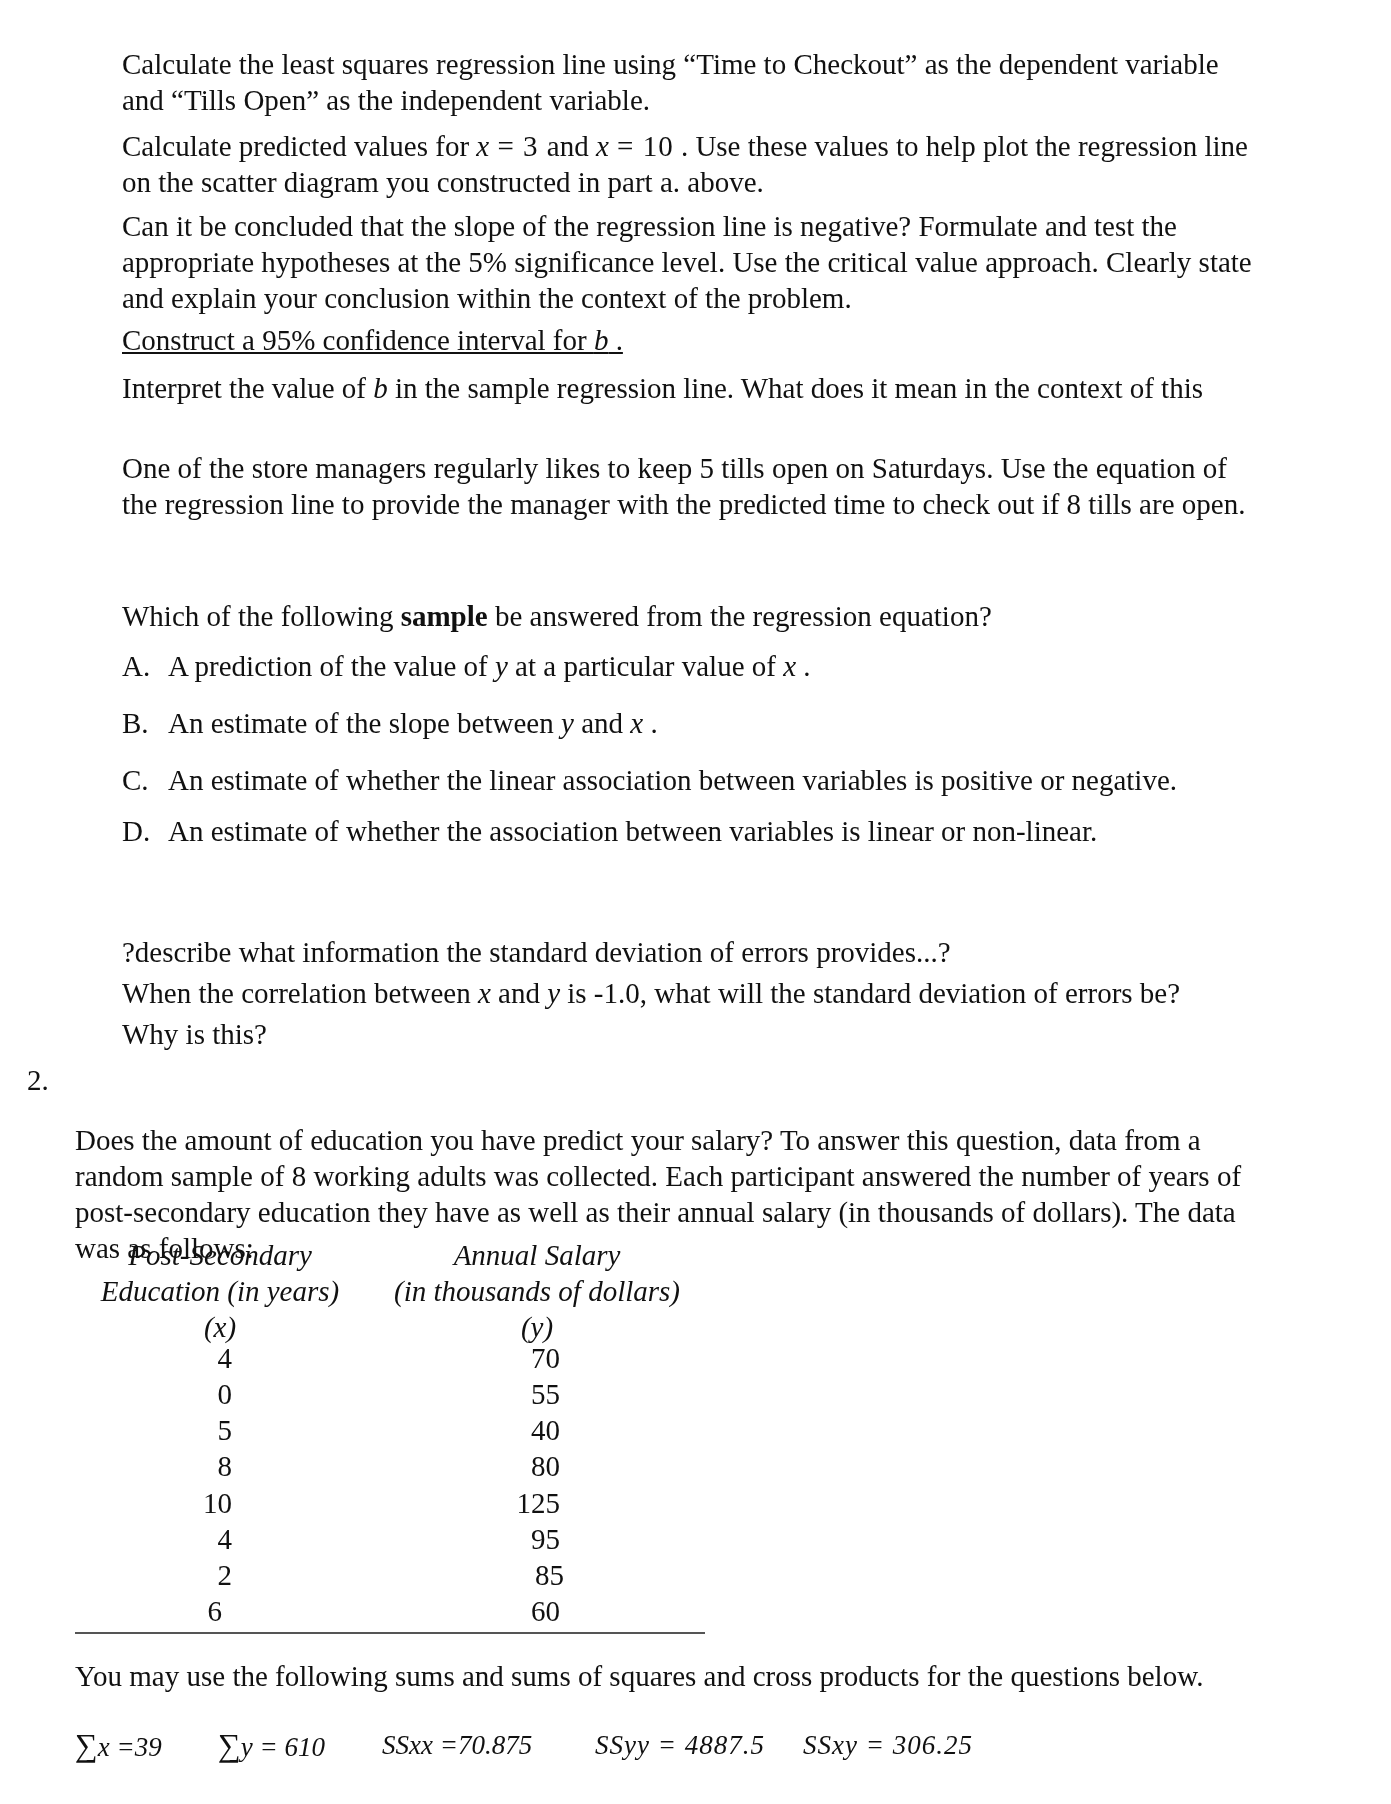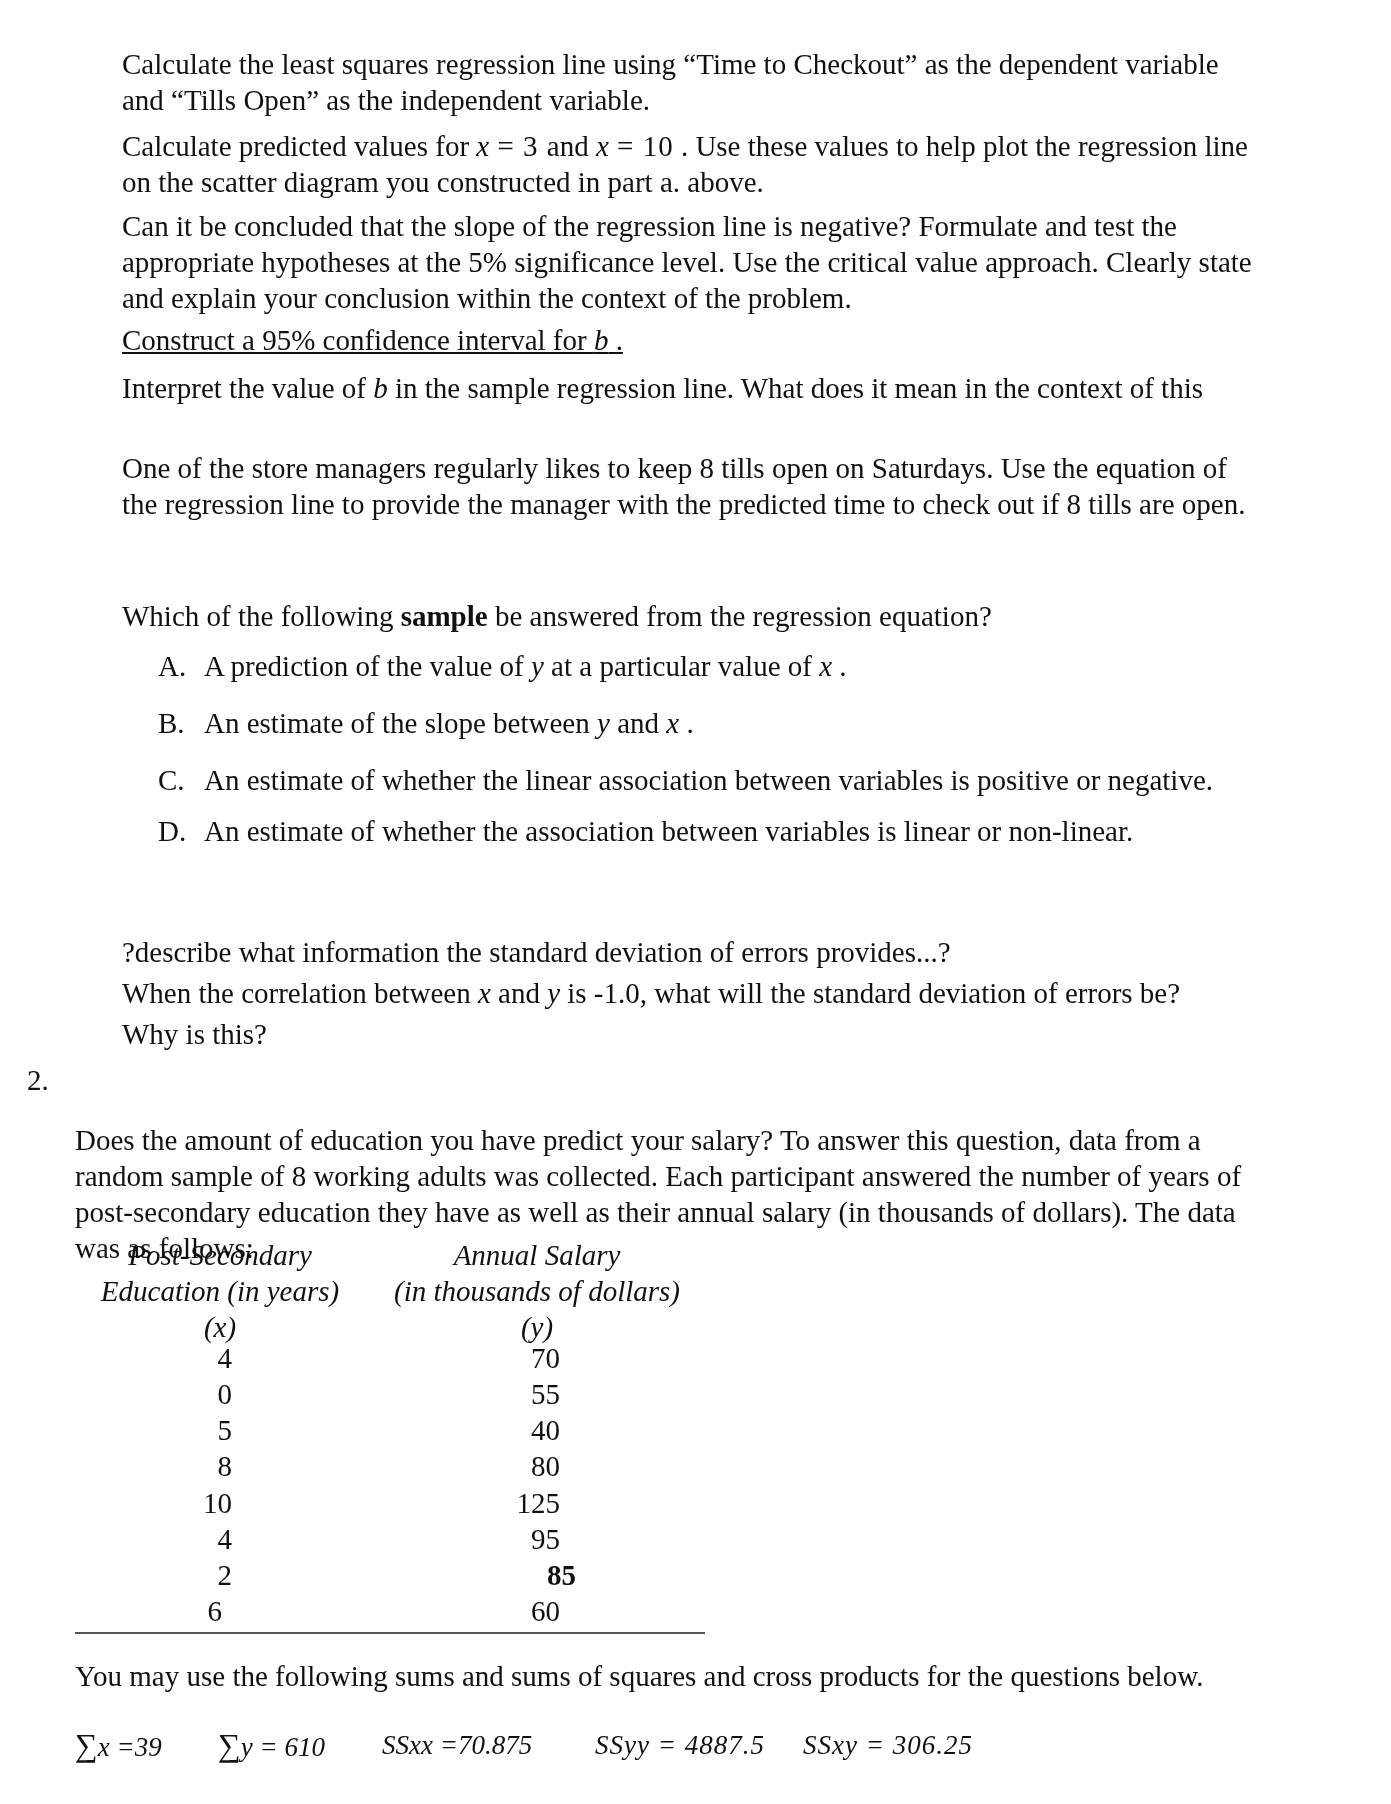--- a/index.html
+++ b/index.html
@@ -6,21 +6,21 @@
   body {
     width:1391px; height:1804px; position:relative; overflow:hidden;
     font-family:"Liberation Serif", "DejaVu Serif", serif;
     color:#111111; font-size:29px; line-height:36px;
   }
   .blk { position:absolute; left:122px; width:1220px; }
   .line { white-space:nowrap; }
   .m { font-style:italic; font-family:"Liberation Serif", serif; }
   .eq { letter-spacing:1px; }
   b { font-weight:bold; }
-  .opt { position:absolute; left:122px; white-space:nowrap;margin-left:36px; }
+  .opt { position:absolute; left:122px; white-space:nowrap; }
   .opt .lbl { display:inline-block; width:46px; }
   .qnum { position:absolute; left:27px; }
   .q2 { position:absolute; left:75px; width:1270px; }
   .tbl-hdr { position:absolute; font-style:italic; text-align:center; white-space:nowrap; }
   .cell { position:absolute; text-align:right; }
   .rule { position:absolute; left:75px; width:630px; height:0; border-top:2px solid #555; }
   .sums { position:absolute; top:1727px; left:75px; font-style:italic; font-size:27px; white-space:nowrap; }
   .sums span { position:absolute; white-space:nowrap; }
   .sig { font-style:normal; font-size:32px; }
 </style>
@@ -51,21 +51,21 @@
   </div>
 </div>
 
 <div class="blk" style="top:370px;">
   <div class="line">
     <span>Interpret the value of </span><span class="m">b</span><span>  in the sample regression line. What does it mean in the context of this</span>
   </div>
 </div>
 
 <div class="blk" style="top:450px;">
-  <div class="line">One of the store managers regularly likes to keep 8 tills open on Saturdays. Use the equation of</div>
+  <div class="line">One of the store managers regularly likes to keep 5 tills open on Saturdays. Use the equation of</div>
   <div class="line">the regression line to provide the manager with the predicted time to check out if 8 tills are open.</div>
 </div>
 
 <div class="blk" style="top:598px;">
   <div class="line">
     <span>Which of the following </span><b>sample</b><span> be answered from the regression equation?</span>
   </div>
 </div>
 
 <div class="opt" style="top:648px;">
@@ -124,21 +124,21 @@
   <div class="cell" style="left:160px; width:72px; top:1448px;">8</div>
   <div class="cell" style="left:460px; width:100px; top:1448px;">80</div>
 
   <div class="cell" style="left:160px; width:72px; top:1485px;">10</div>
   <div class="cell" style="left:460px; width:100px; top:1485px;">125</div>
 
   <div class="cell" style="left:160px; width:72px; top:1521px;">4</div>
   <div class="cell" style="left:460px; width:100px; top:1521px;">95</div>
 
   <div class="cell" style="left:160px; width:72px; top:1557px;">2</div>
-  <div class="cell" style="left:476px; width:100px; top:1557px;font-weight:bold;">85</div>
+  <div class="cell" style="left:464px; width:100px; top:1557px;">85</div>
 
   <div class="cell" style="left:150px; width:72px; top:1593px;">6</div>
   <div class="cell" style="left:460px; width:100px; top:1593px;">60</div>
 
   <div class="rule" style="top:1632px;"></div>
 </div>
 
 <div class="q2" style="top:1658px;">
   <div class="line">You may use the following sums and sums of squares and cross products for the questions below.</div>
 </div>

